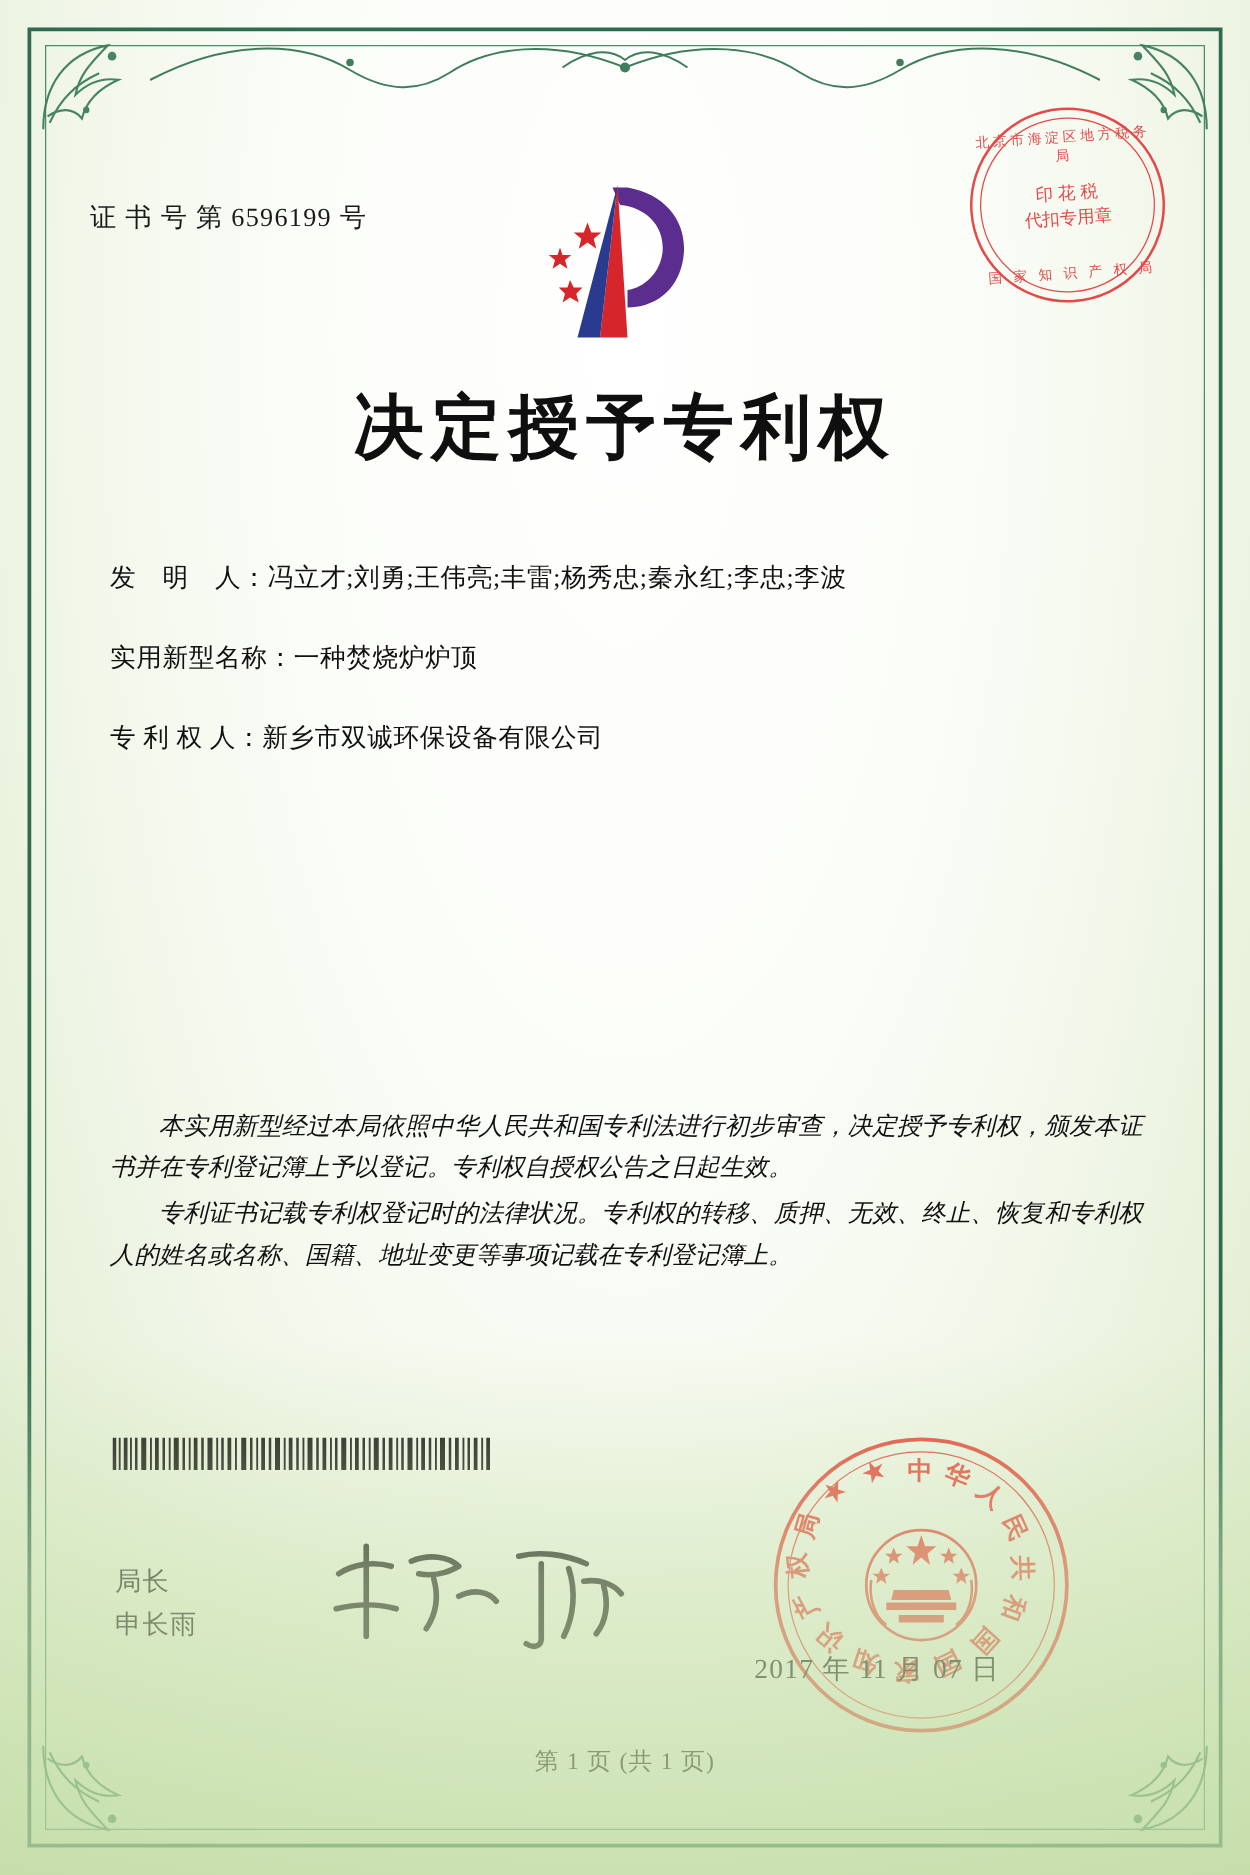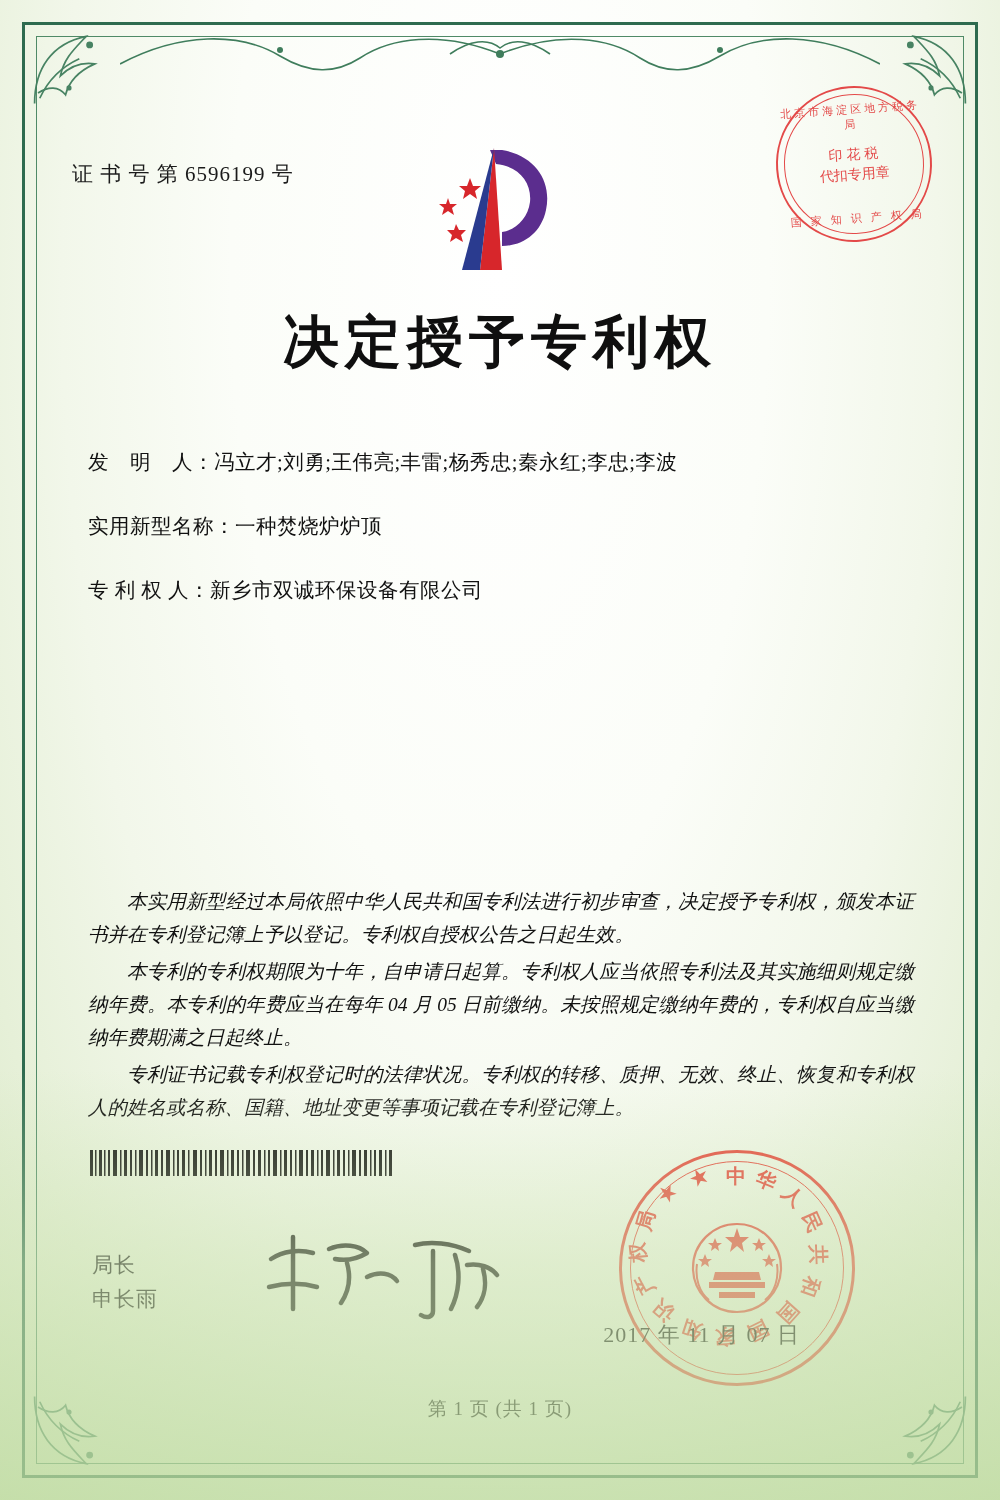--- a/index.html
+++ b/index.html
@@ -331,21 +331,20 @@
       <div class="field">
         <span class="lbl">实用新型名称：</span><span class="val">一种焚烧炉炉顶</span>
       </div>
       <div class="field">
         <span class="lbl">专 利 权 人：</span><span class="val">新乡市双诚环保设备有限公司</span>
       </div>
     </div>
 
     <div class="body-text">
       <p>本实用新型经过本局依照中华人民共和国专利法进行初步审查，决定授予专利权，颁发本证书并在专利登记簿上予以登记。专利权自授权公告之日起生效。</p>
-      <p>本专利的专利权期限为十年，自申请日起算。专利权人应当依照专利法及其实施细则规定缴纳年费。本专利的年费应当在每年 04 月 05 日前缴纳。未按照规定缴纳年费的，专利权自应当缴纳年费期满之日起终止。</p>
       <p>专利证书记载专利权登记时的法律状况。专利权的转移、质押、无效、终止、恢复和专利权人的姓名或名称、国籍、地址变更等事项记载在专利登记簿上。</p>
     </div>
 
     <div class="barcode">
       <svg viewBox="0 0 305 26" preserveAspectRatio="none">
         <g fill="#111">
           <rect x="0" y="0" width="3" height="26"></rect>
             <rect x="5" y="0" width="1.5" height="26"></rect>
           <rect x="9" y="0" width="3" height="26"></rect>
             <rect x="14" y="0" width="1.5" height="26"></rect>

